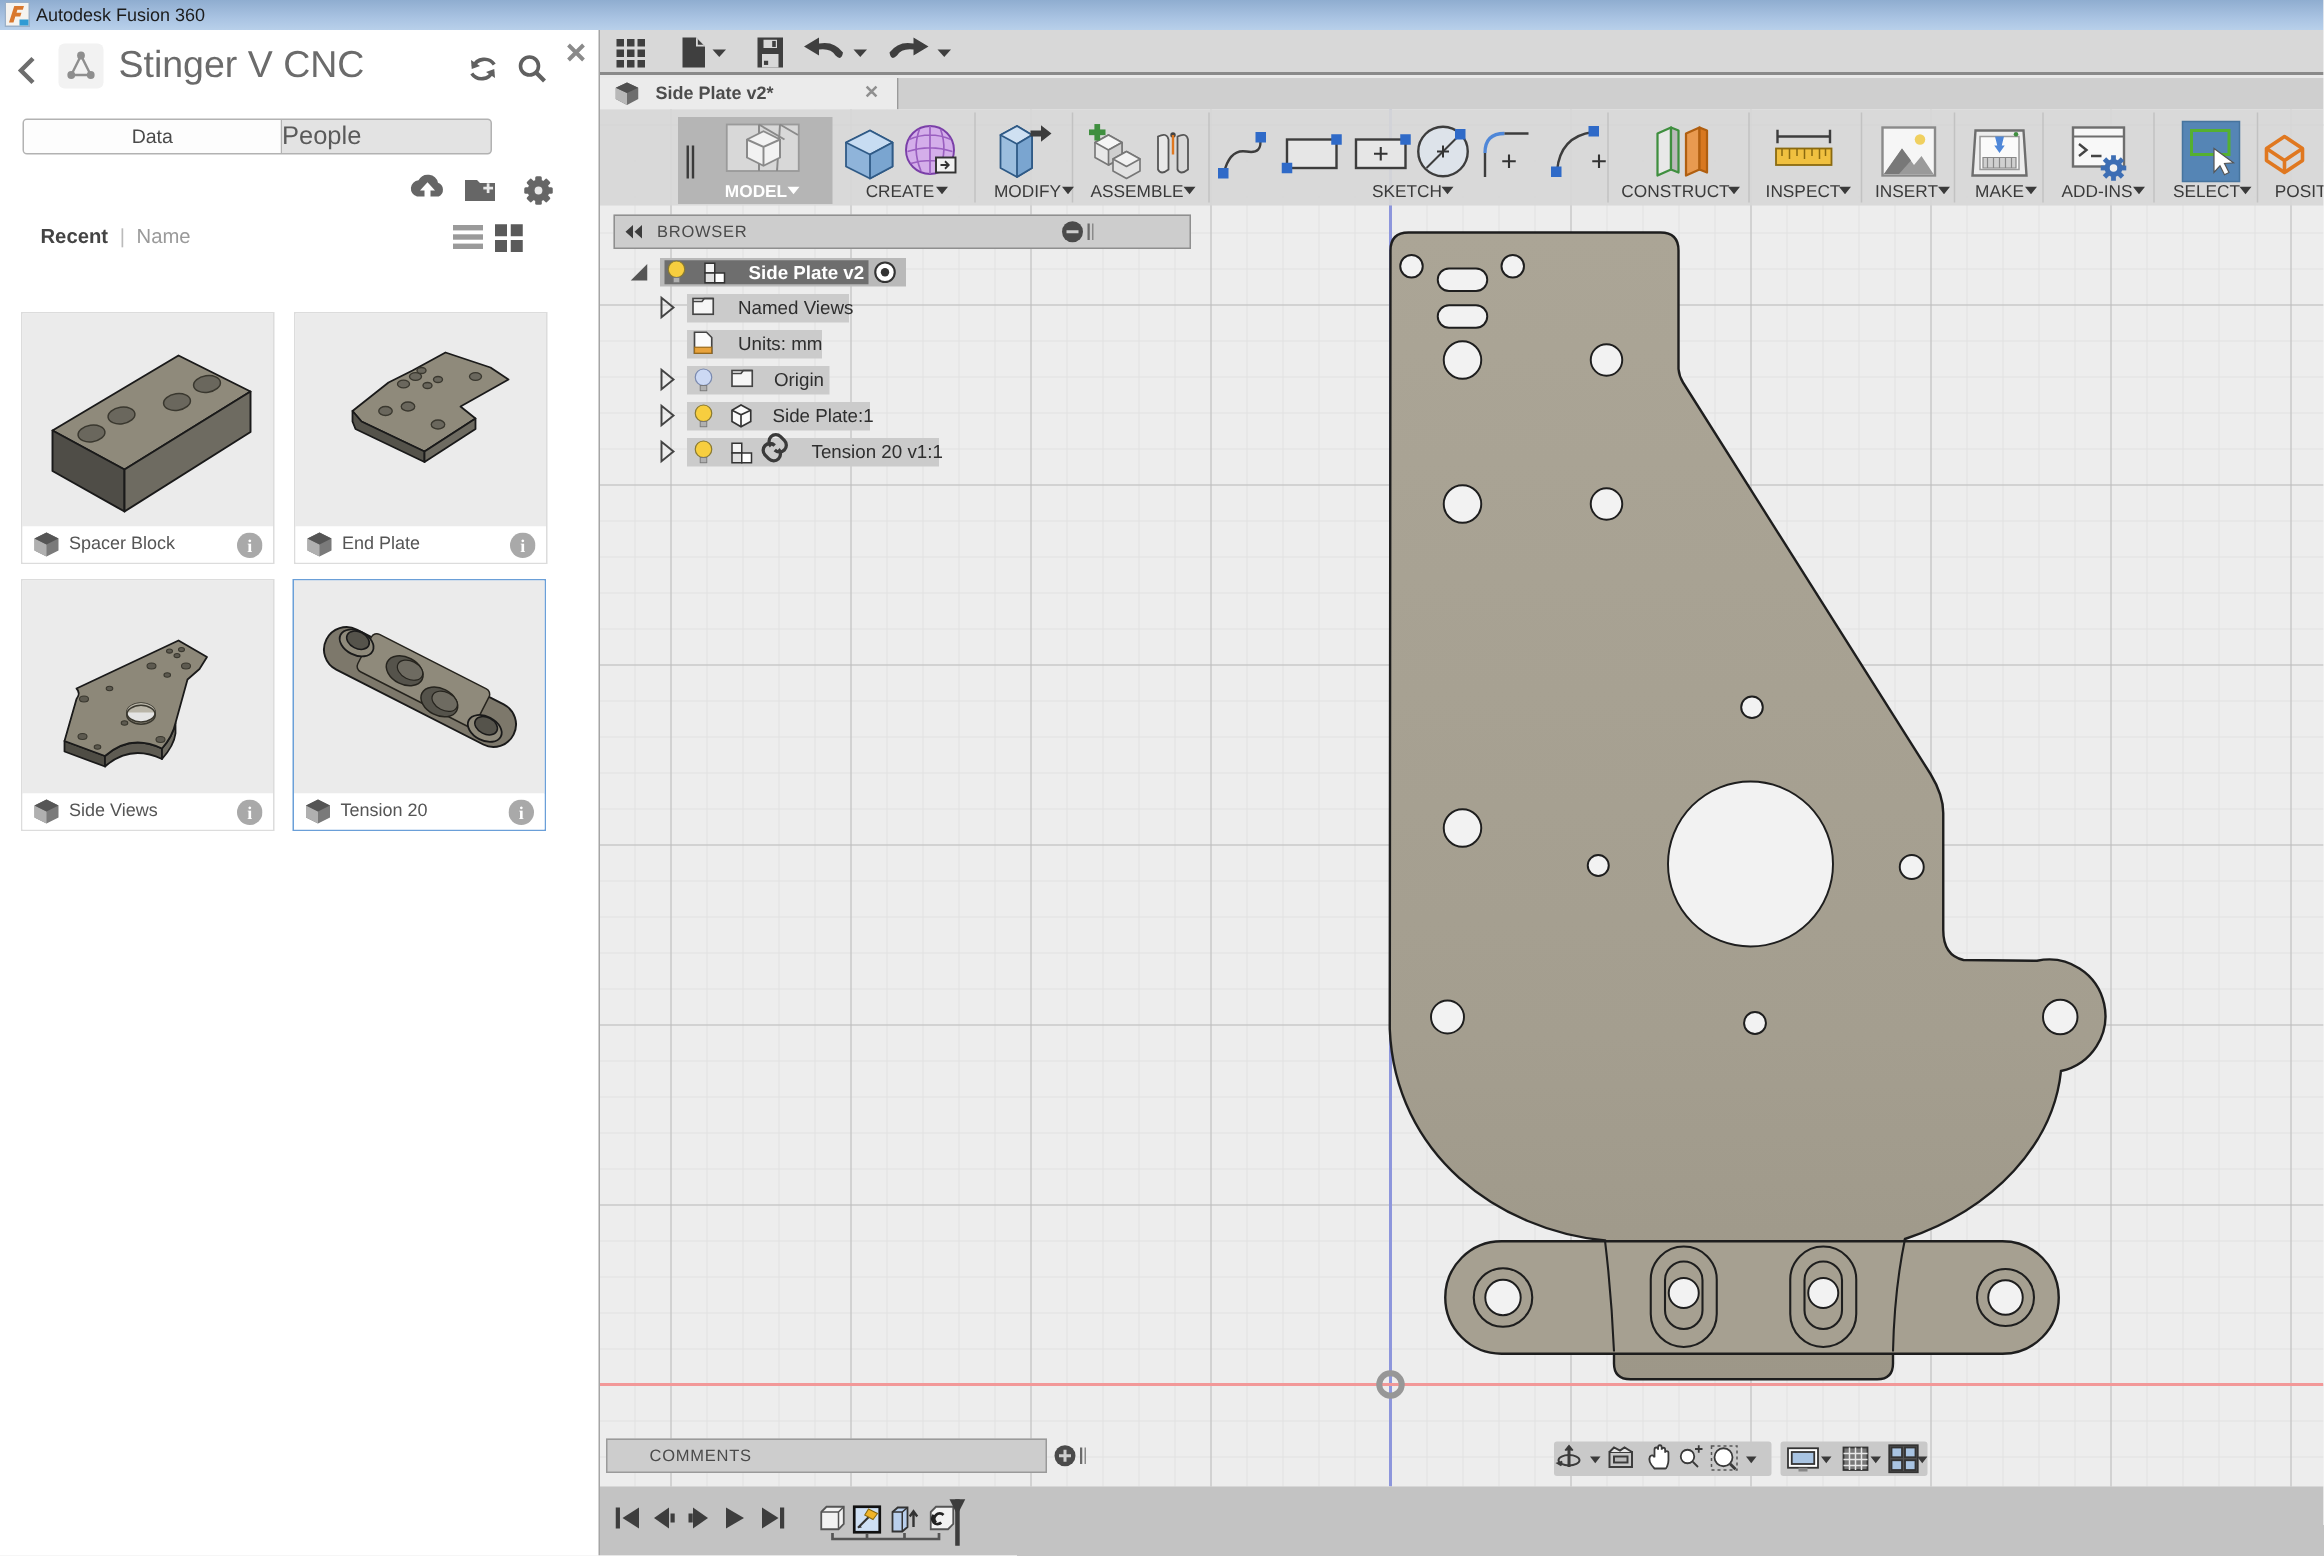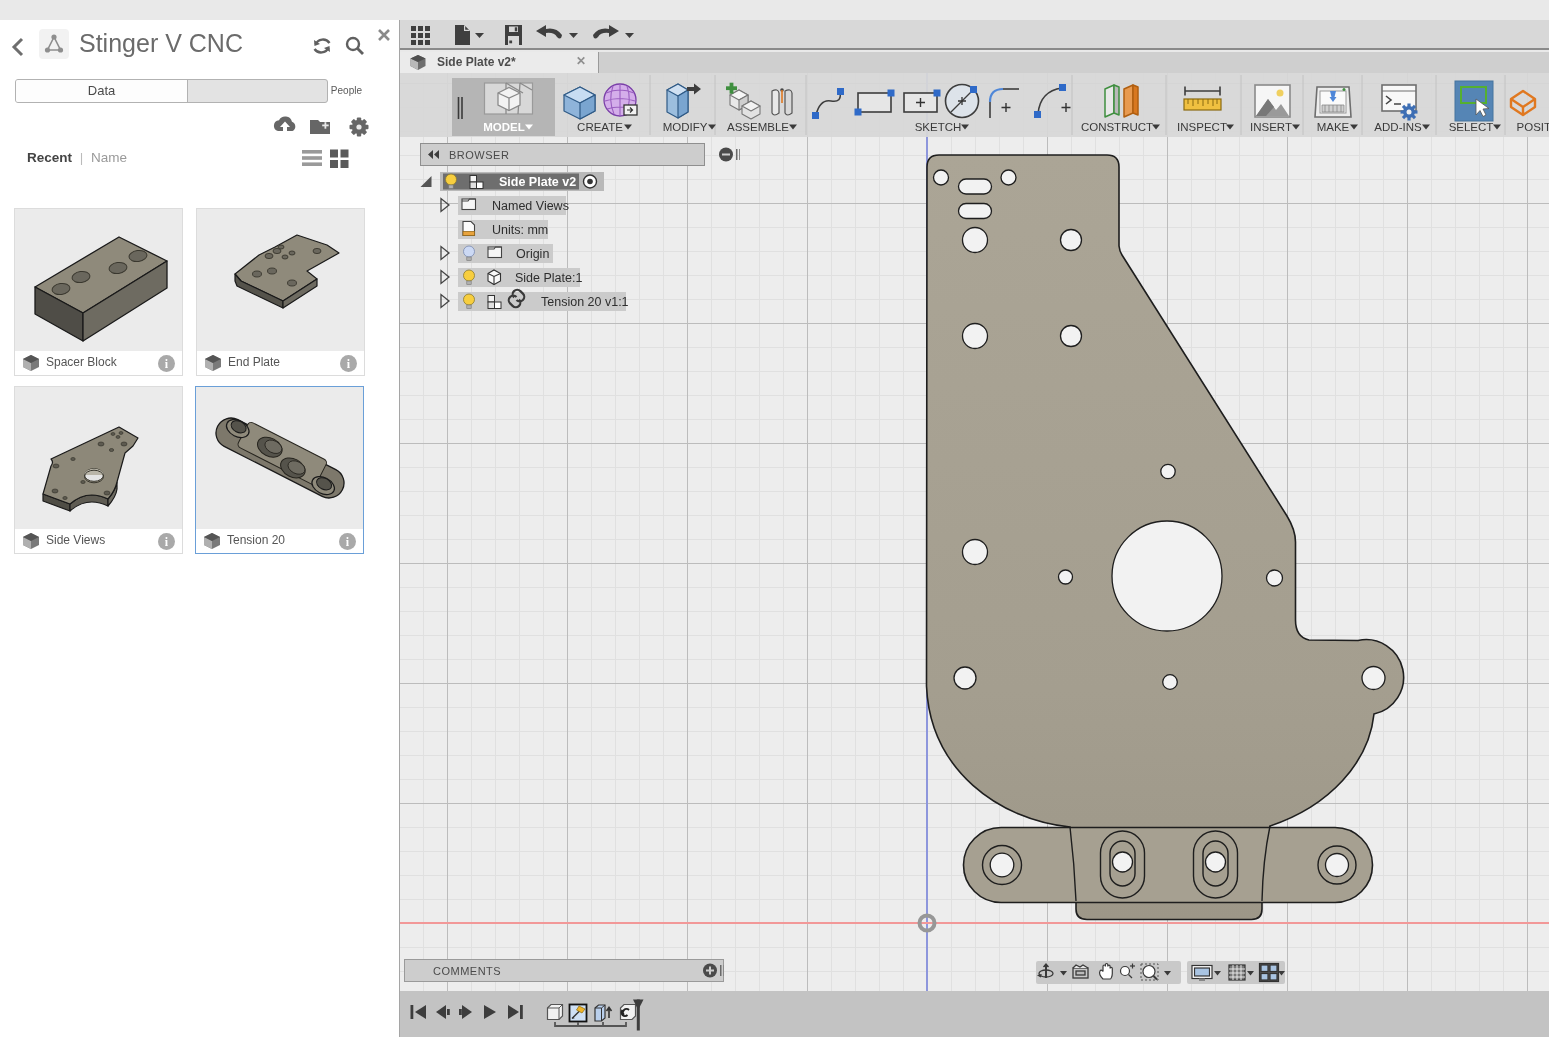--- a/index.html
+++ b/index.html
@@ -12,21 +12,21 @@
 
 #leftpanel{left:0;top:20px;width:400px;height:1017px;background:#ffffff;border-right:1px solid #a5a5a5;}
 #lp-close{left:377px;top:8px;width:14px;height:14px;}
 #lp-back{left:10px;top:17px;width:16px;height:20px;}
 #proj-icon{left:39px;top:9px;width:30px;height:30px;background:#f2f2f2;border-radius:4px;}
 #lp-title{left:79px;top:9px;font-size:25px;color:#6b6b6b;letter-spacing:0px;}
 #lp-refresh{left:311px;top:15px;}
 #lp-search{left:344px;top:15px;}
 #lp-tabs{left:15px;top:59px;width:313px;height:24px;border:1px solid #b2b2b2;border-radius:3px;background:#e3e3e3;}
 #lp-tabs .data{position:absolute;left:0;top:0;width:172px;height:22px;background:#fdfdfd;border-right:1px solid #b2b2b2;border-radius:2px 0 0 2px;text-align:center;line-height:22px;font-size:13px;color:#4a4a4a;}
-#lp-tabs .people{position:absolute;left:172px;top:0;width:174px;height:22px;text-align:right;line-height:22px;font-size:10px;color:#5a5a5a;}
+#lp-tabs .people{position:absolute;left:172px;top:0;width:174px;height:22px;text-align:left;line-height:22px;font-size:17px;color:#5a5a5a;}
 #lp-icons{left:270px;top:93px;}
 #recentbar{left:14px;top:122px;width:349px;height:33px;background:#fff;border-radius:2px;}
 #recentnotch{left:345px;top:127px;width:0;height:0;border-left:8px solid transparent;border-right:8px solid transparent;border-bottom:8px solid #fff;}
 #recentbar .rt{position:absolute;left:13px;top:8px;font-size:13.5px;color:#444;font-weight:bold;}
 #recentbar .rt .sep{font-weight:normal;color:#bbb;padding:0 4px;}
 #recentbar .rt .nm{font-weight:normal;color:#9a9a9a;}
 .card{position:absolute;width:169px;height:168px;background:#fff;border:1px solid #dcdcdc;}
 .card .thumb{position:absolute;left:0;top:0;width:167px;height:142px;background:#ebebeb;}
 .card .lbl{position:absolute;left:0;bottom:0;width:167px;height:24px;background:#fff;}
 .card .lbl .txt{position:absolute;left:31px;top:4px;font-size:12px;color:#555;}
@@ -42,29 +42,37 @@
 background-image:
  linear-gradient(#bcbcbc 1px, transparent 1px),
  linear-gradient(90deg,#bcbcbc 1px, transparent 1px),
  linear-gradient(#e0e0e0 1px, transparent 1px),
  linear-gradient(90deg,#e0e0e0 1px, transparent 1px);
 background-size:120px 120px,120px 120px,24px 24px,24px 24px;
 background-position:0px 10px,47px 0px,0px 10px,23px 0px;}
 #ribbon{left:400px;top:73px;width:1149px;height:64px;background:rgba(215,215,215,0.93);padding-left:48px;}
 #timeline{left:400px;top:991px;width:1149px;height:46px;background:#c3c3c3;}
 
-#browserbar{left:20px;top:70px;width:285px;height:23px;background:#cdcdcd;border:1px solid #8f8f8f;}
+#browserbar{left:9px;top:70px;width:385px;height:23px;background:#cdcdcd;border:1px solid #8f8f8f;}
 .paneltxt{position:absolute;font-size:11px;color:#4a4a4a;letter-spacing:0.5px;}
-#commentsbar{left:4px;top:886px;width:320px;height:23px;background:#cdcdcd;border:1px solid #9a9a9a;}
+#commentsbar{left:4px;top:886px;width:294px;height:23px;background:#cdcdcd;border:1px solid #9a9a9a;}
 #navbar1{left:636px;top:888px;width:145px;height:23px;background:#c9c9c9;border-radius:2px;}
 #navbar2{left:787px;top:888px;width:98px;height:23px;background:#c9c9c9;border-radius:2px;}
 </style>
 </head>
 <body>
 <div id="app">
+  <div id="titlebar" class="abs">
+    <svg width="17" height="17" style="position:absolute;left:3px;top:1px;">
+      <rect x="0.5" y="0.5" width="16" height="16" fill="#f5f3ef" stroke="#9ab0c8" stroke-width="1"></rect>
+      <path d="M 3 14 L 6.5 3 L 13 3 L 12.2 5.5 L 8.6 5.5 L 8 7.5 L 11.3 7.5 L 10.5 10 L 7.2 10 L 6 14 Z" fill="#d9782d"></path>
+      <rect x="10" y="12" width="6" height="4" fill="#2f9bd4"></rect>
+    </svg>
+    <span class="ttext">Autodesk Fusion 360</span>
+  </div>
   <div id="leftpanel" class="abs">
     <svg class="abs" id="lp-close" width="14" height="14">
         <path d="M 2 2 L 12 12 M 12 2 L 2 12" stroke="#8a8a8a" stroke-width="2.6"></path>
       </svg>
     <svg class="abs" id="lp-back" width="16" height="20">
         <path d="M 12 2 L 4 10 L 12 18" fill="none" stroke="#6e6e6e" stroke-width="3"></path>
       </svg>
     <div class="abs" id="proj-icon">
       <svg width="30" height="30">
           <g fill="none" stroke="#8e8e8e" stroke-width="1.6">

